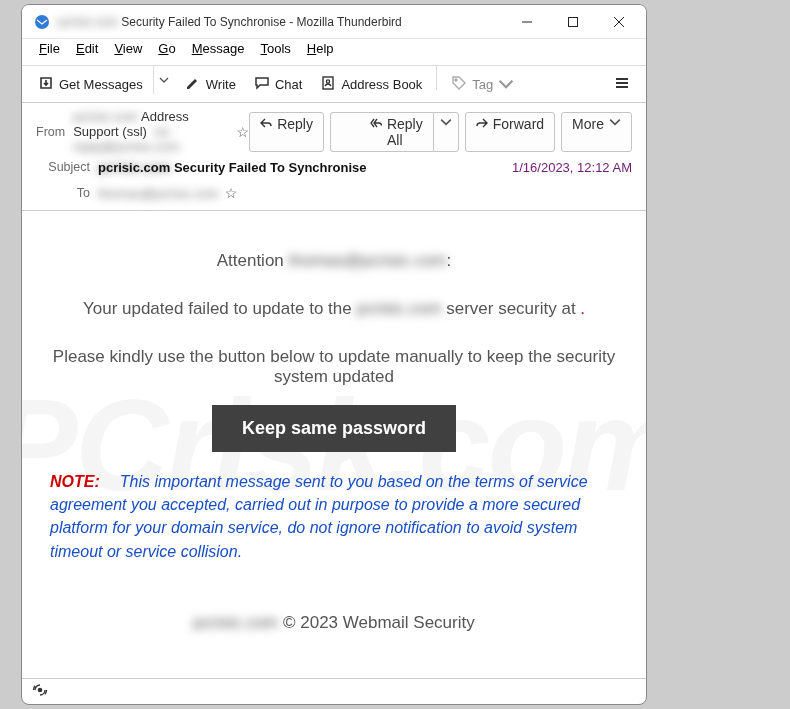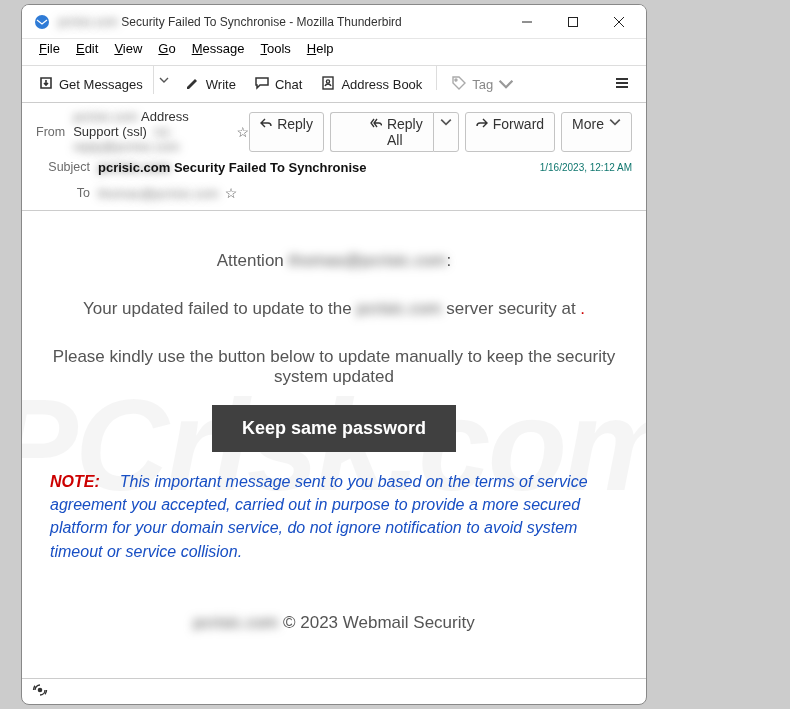--- a/index.html
+++ b/index.html
@@ -24,21 +24,21 @@
 .tb-split { width:22px; display:flex; align-items:center; justify-content:center; border-left:1px solid #ddd; height:28px; }
 .tb-sep { width:1px; height:24px; background:#ddd; margin:0 4px; }
 .hamburger { margin-left:auto; }
 
 .headerpane { padding:6px 14px 4px 14px; border-bottom:1px solid #ccc; font-size:13px; color:#333; }
 .hdr-row { display:flex; align-items:center; min-height:26px; }
 .hdr-label { width:54px; color:#6b6b6b; text-align:right; margin-right:8px; font-size:12.5px; }
 .blur { color:transparent; text-shadow:0 0 8px rgba(0,0,0,.55); user-select:none; }
 .star { margin-left:6px; color:#555; font-size:14px; }
 .subject-bold { font-weight:700; color:#111; }
-.timestamp { margin-left:auto; font-size:10px; color:#0f766e; }
+.timestamp { margin-left:auto; font-size:13px; color:#701a75; }
 
 .actionbar { display:flex; gap:6px; margin-left:auto; }
 .abtn { border:1px solid #c4c4c4; border-radius:3px; padding:3px 10px; font-size:14px; display:flex; align-items:flex-start; gap:5px; background:#fdfdfd; cursor:default; }
 .abtn svg { width:12px; height:12px; }
 .abtn-group { display:flex; }
 .abtn-group .abtn.left { border-top-right-radius:0; border-bottom-right-radius:0; border-right:none;padding-left:39px; }
 .abtn-group .abtn.right { border-top-left-radius:0; border-bottom-left-radius:0; padding:3px 6px; }
 
 .body { flex:1; overflow:auto; position:relative; background:#fff; }
 .watermark { position:absolute; top:50%; left:50%; transform:translate(-50%,-50%); font-size:130px; font-style:italic; font-weight:700; color:rgba(0,0,0,.04); white-space:nowrap; pointer-events:none; letter-spacing:-3px; }

